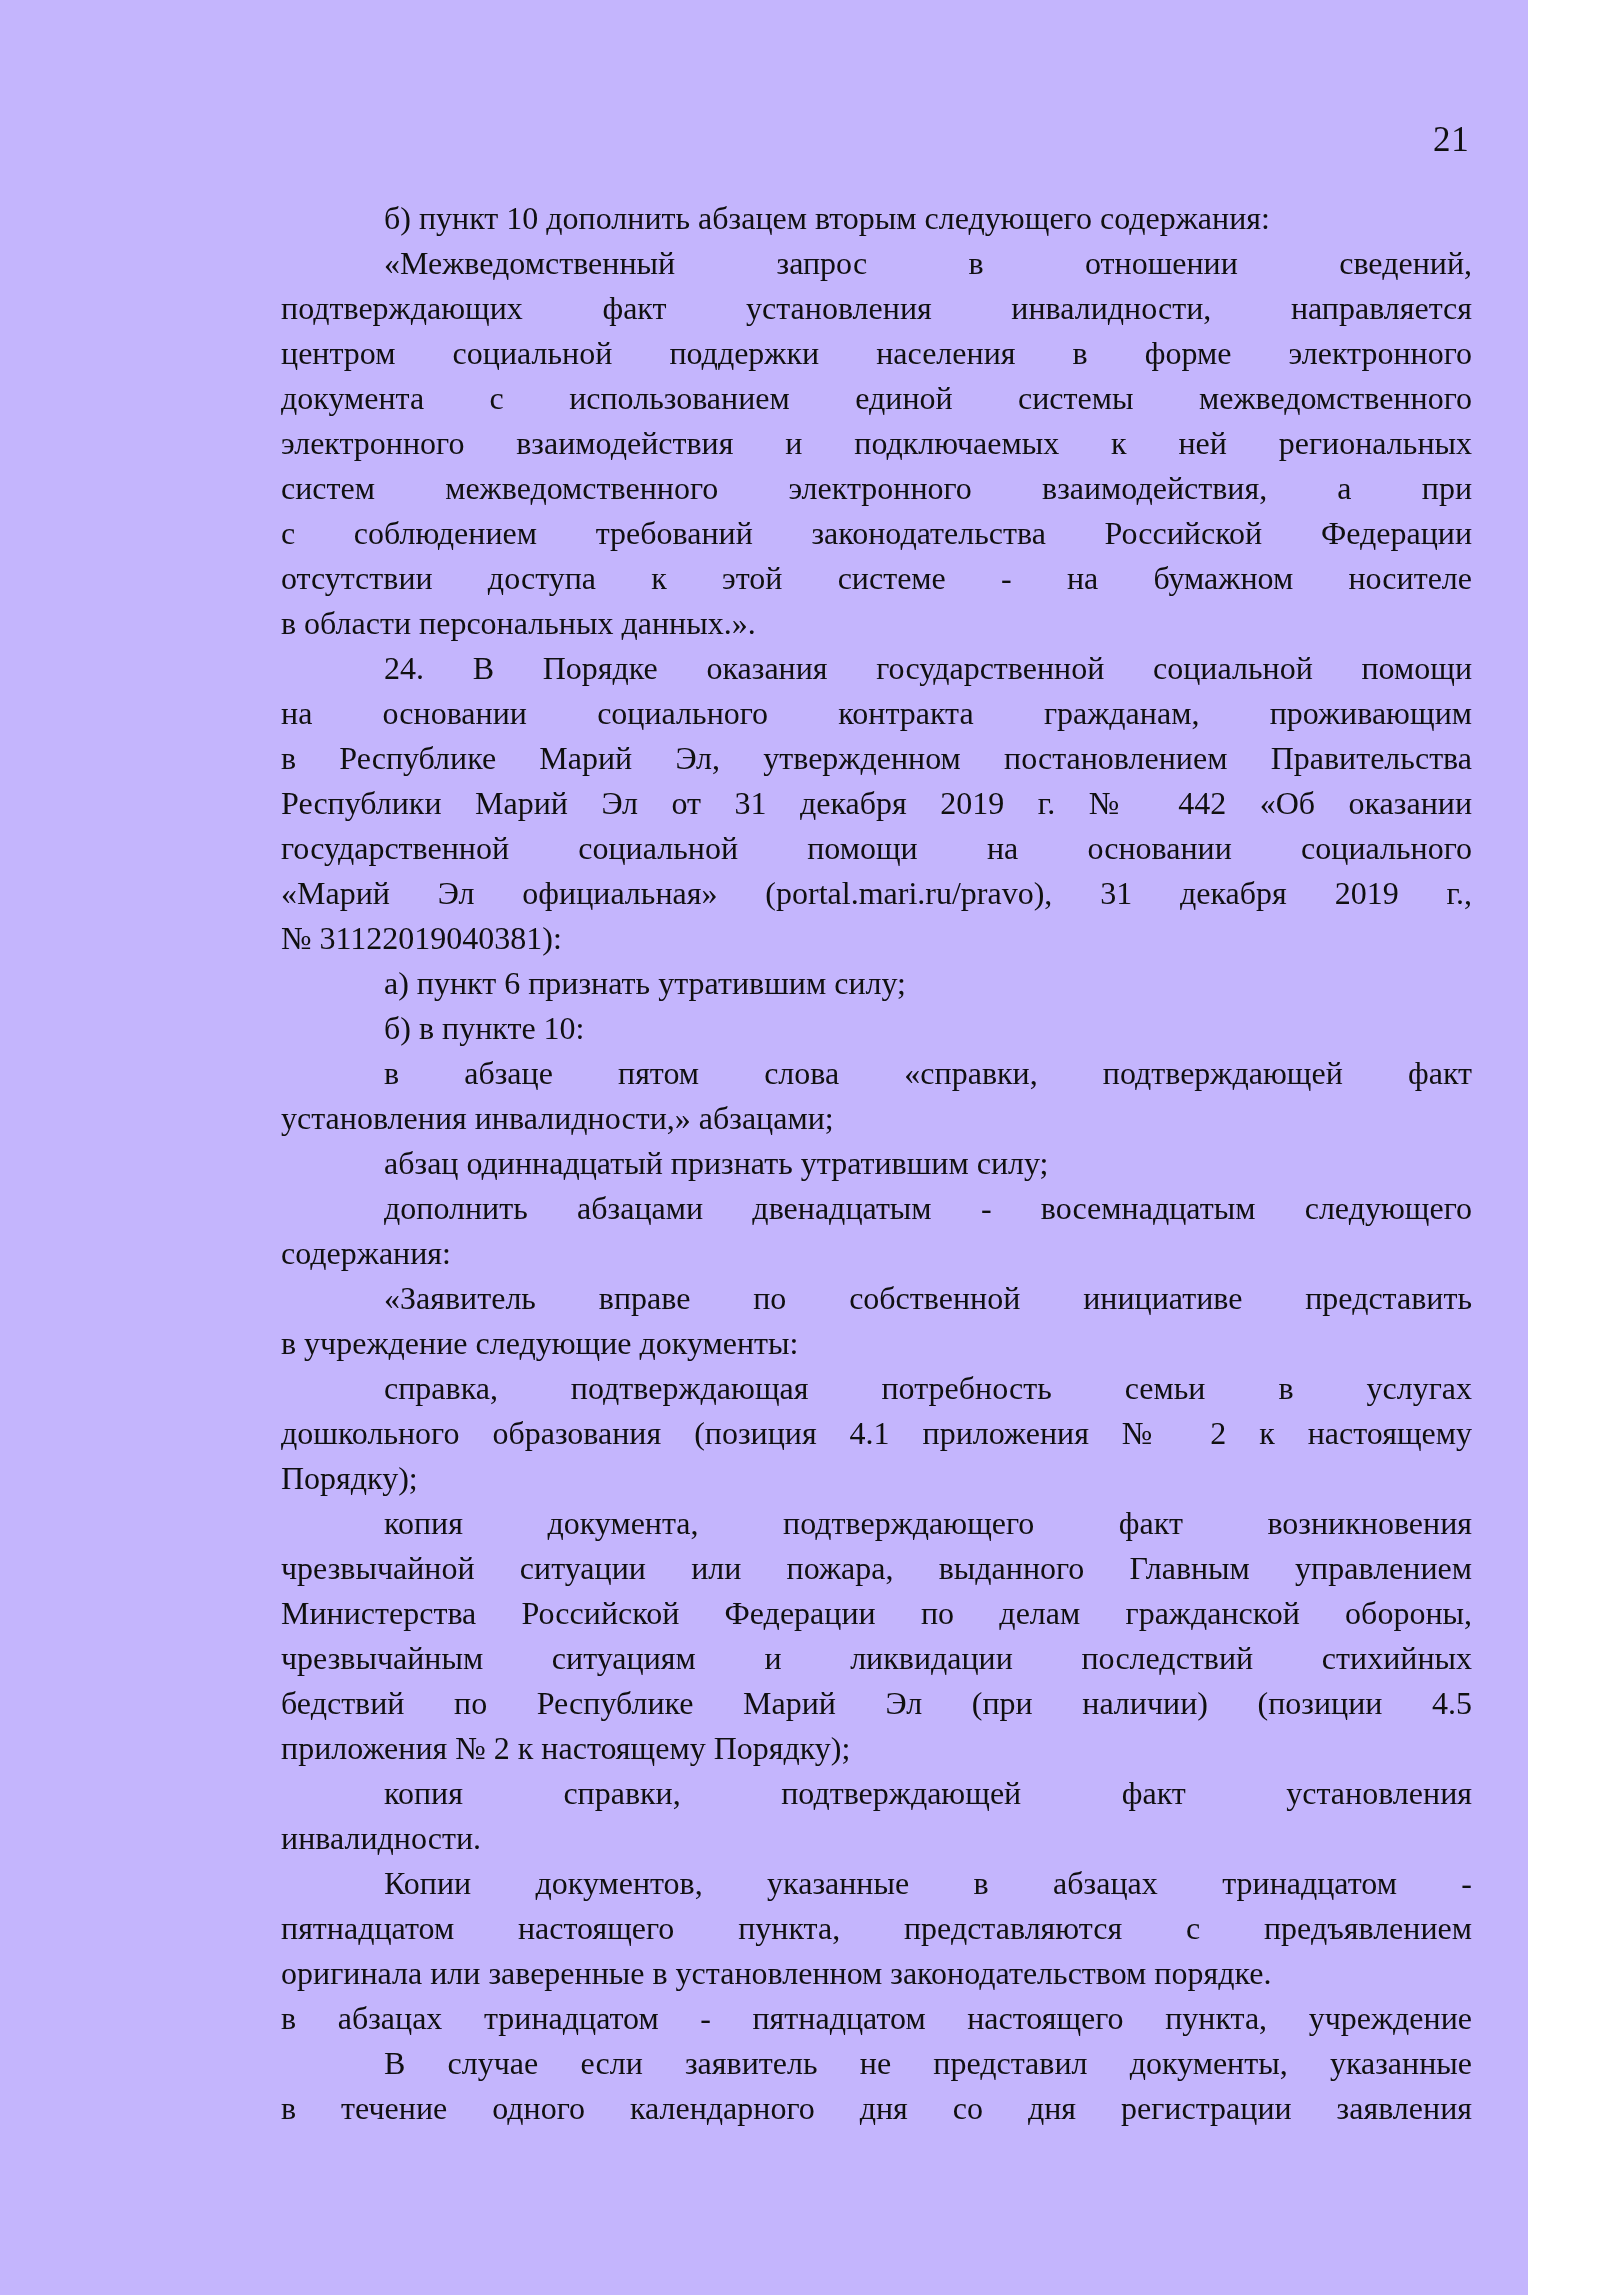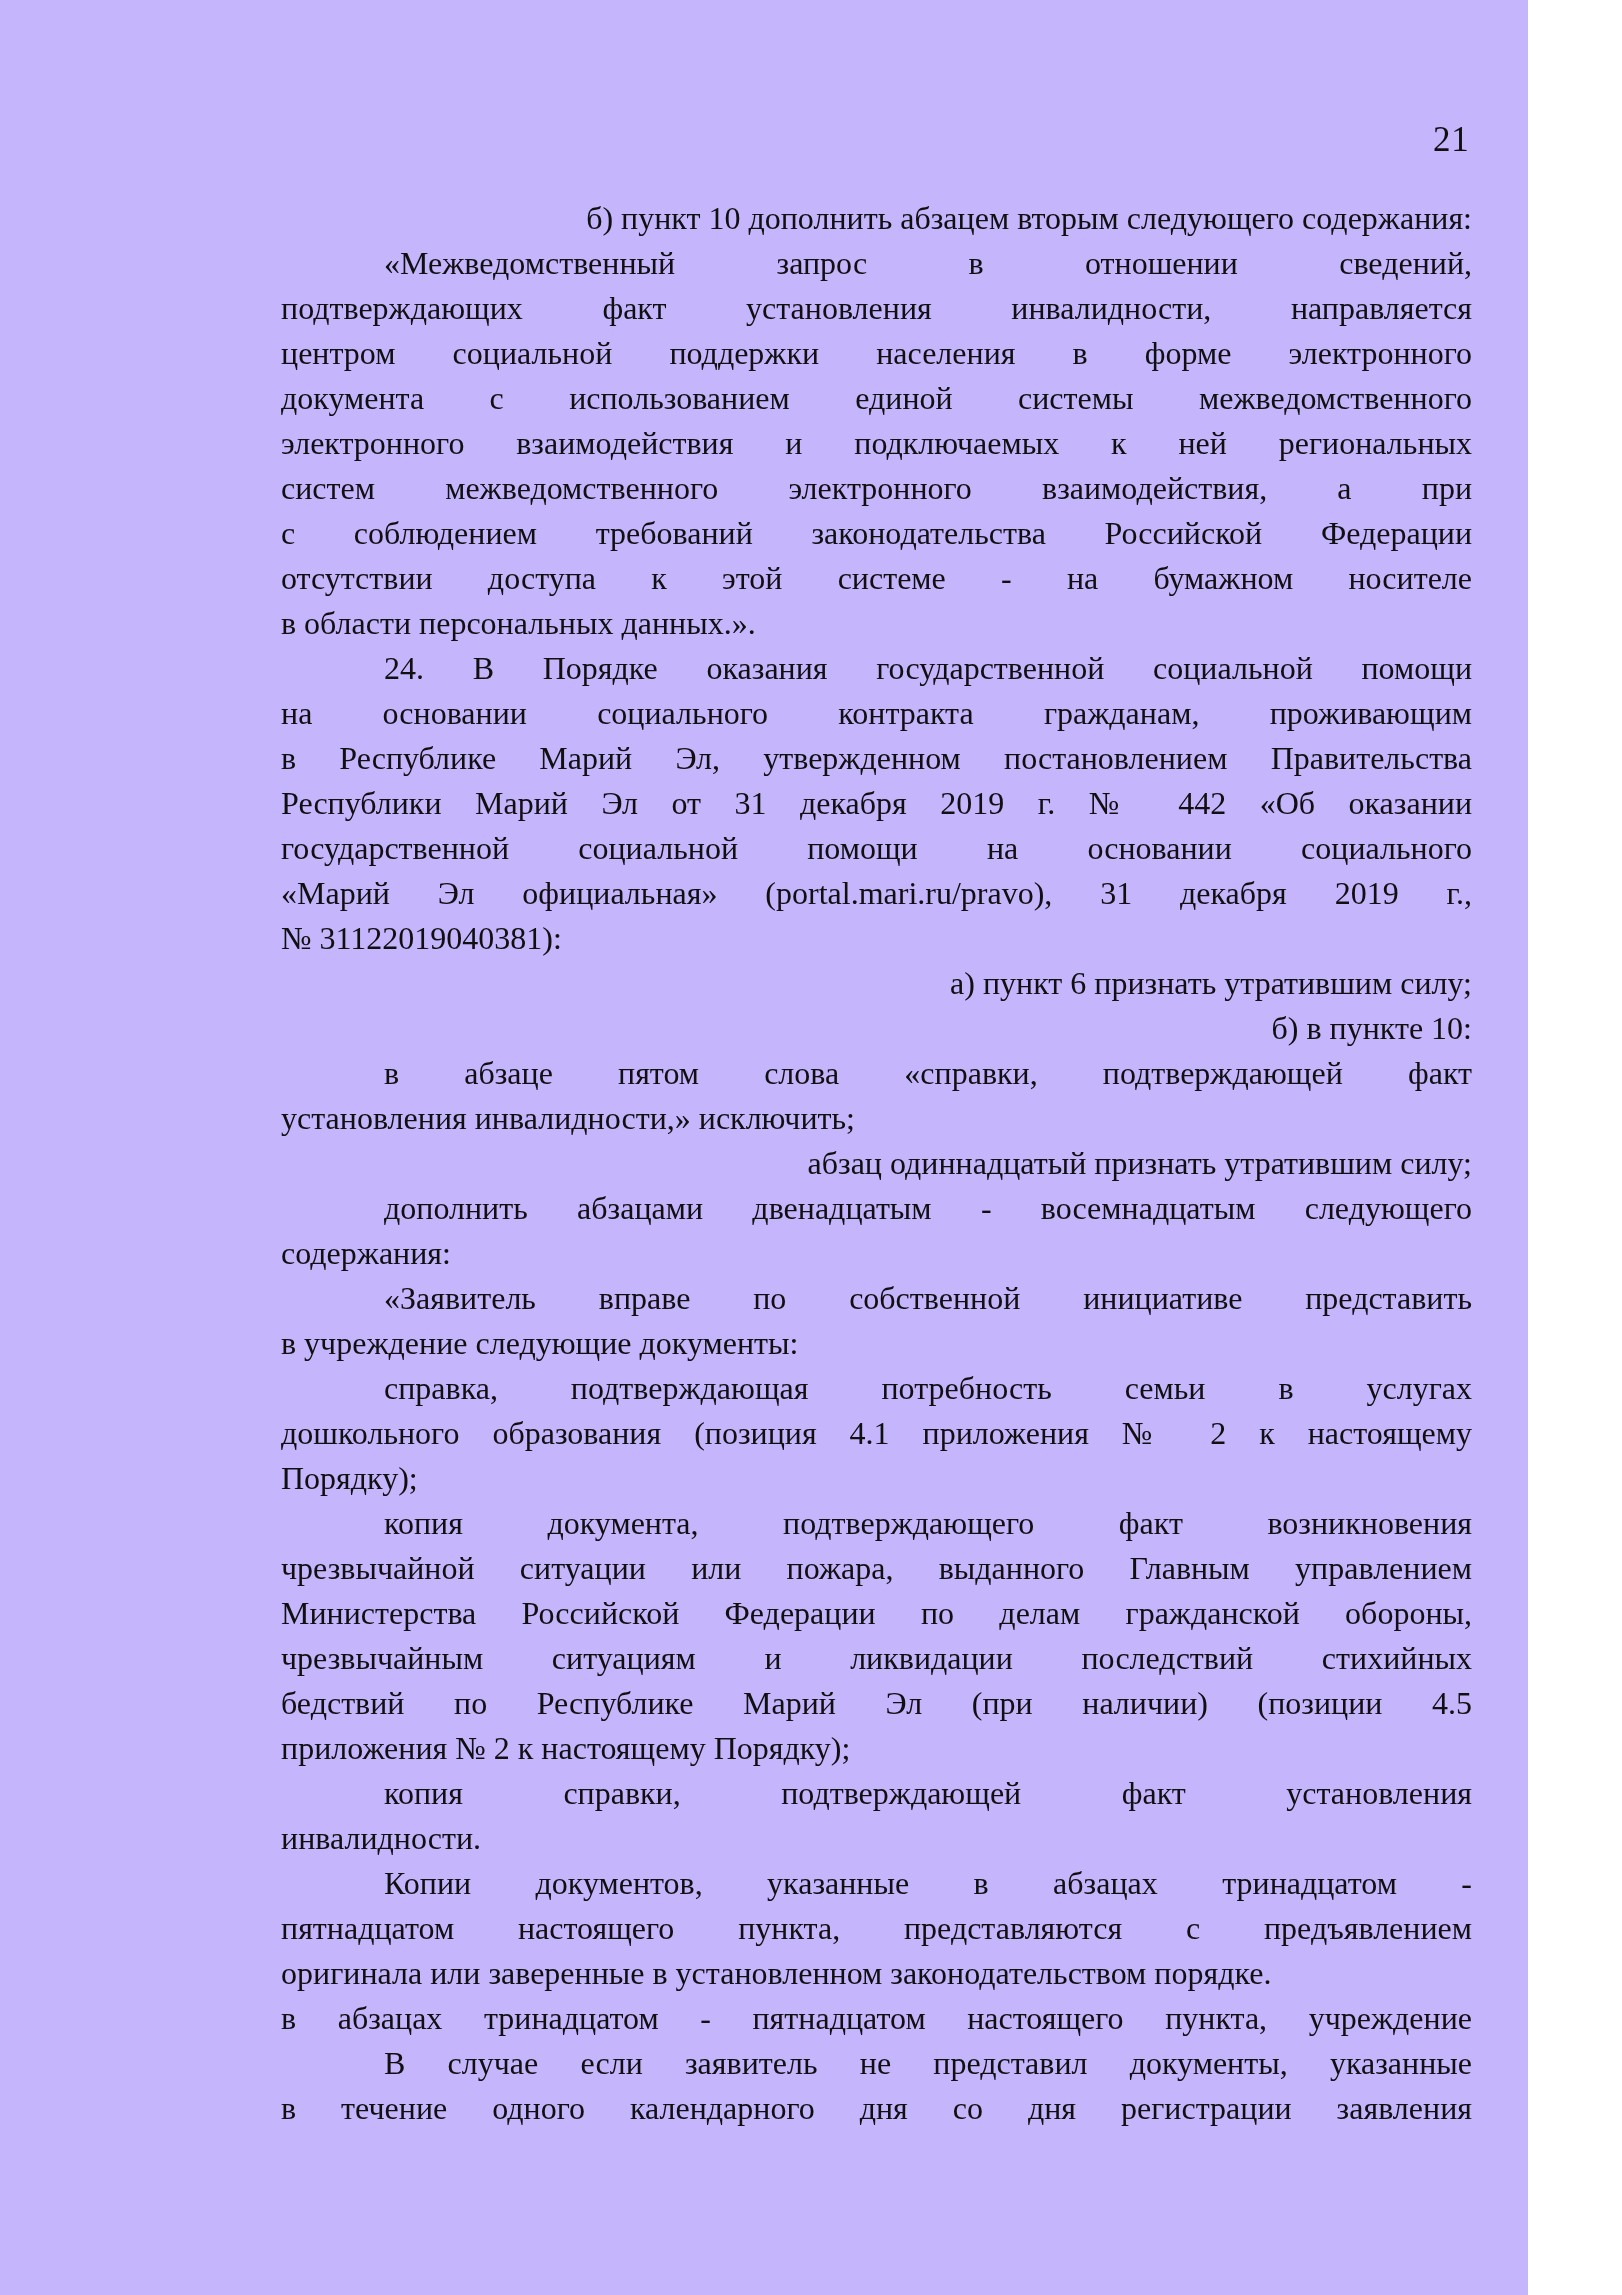--- a/index.html
+++ b/index.html
@@ -36,21 +36,20 @@
     height: 45px;
     text-align: left;
     overflow: hidden;
   }
   .line.justify {
     text-align: justify;
     text-align-last: justify;
   }
   .line.indent {
     text-indent: 103px;
-    text-align: right;
   }
 </style>
 </head>
 <body>
 
 <div class="page">
   <div class="page-number">21</div>
   <div class="text-block" id="text-block">
       <div class="line indent">б) пункт 10 дополнить абзацем вторым следующего содержания:</div>
       <div class="line indent justify">«Межведомственный запрос в отношении сведений,</div>
@@ -65,21 +64,21 @@
       <div class="line indent justify">24. В Порядке оказания государственной социальной помощи</div>
       <div class="line justify">на основании социального контракта гражданам, проживающим</div>
       <div class="line justify">в Республике Марий Эл, утвержденном постановлением Правительства</div>
       <div class="line justify">Республики Марий Эл от 31 декабря 2019 г. № 442 «Об оказании</div>
       <div class="line justify">государственной социальной помощи на основании социального</div>
       <div class="line justify">«Марий Эл официальная» (portal.mari.ru/pravo), 31 декабря 2019 г.,</div>
       <div class="line">№ 31122019040381):</div>
       <div class="line indent">а) пункт 6 признать утратившим силу;</div>
       <div class="line indent">б) в пункте 10:</div>
       <div class="line indent justify">в абзаце пятом слова «справки, подтверждающей факт</div>
-      <div class="line">установления инвалидности,» исключить;</div>
+      <div class="line">установления инвалидности,» абзацами;</div>
       <div class="line indent">абзац одиннадцатый признать утратившим силу;</div>
       <div class="line indent justify">дополнить абзацами двенадцатым - восемнадцатым следующего</div>
       <div class="line">содержания:</div>
       <div class="line indent justify">«Заявитель вправе по собственной инициативе представить</div>
       <div class="line">в учреждение следующие документы:</div>
       <div class="line indent justify">справка, подтверждающая потребность семьи в услугах</div>
       <div class="line justify">дошкольного образования (позиция 4.1 приложения № 2 к настоящему</div>
       <div class="line">Порядку);</div>
       <div class="line indent justify">копия документа, подтверждающего факт возникновения</div>
       <div class="line justify">чрезвычайной ситуации или пожара, выданного Главным управлением</div>

